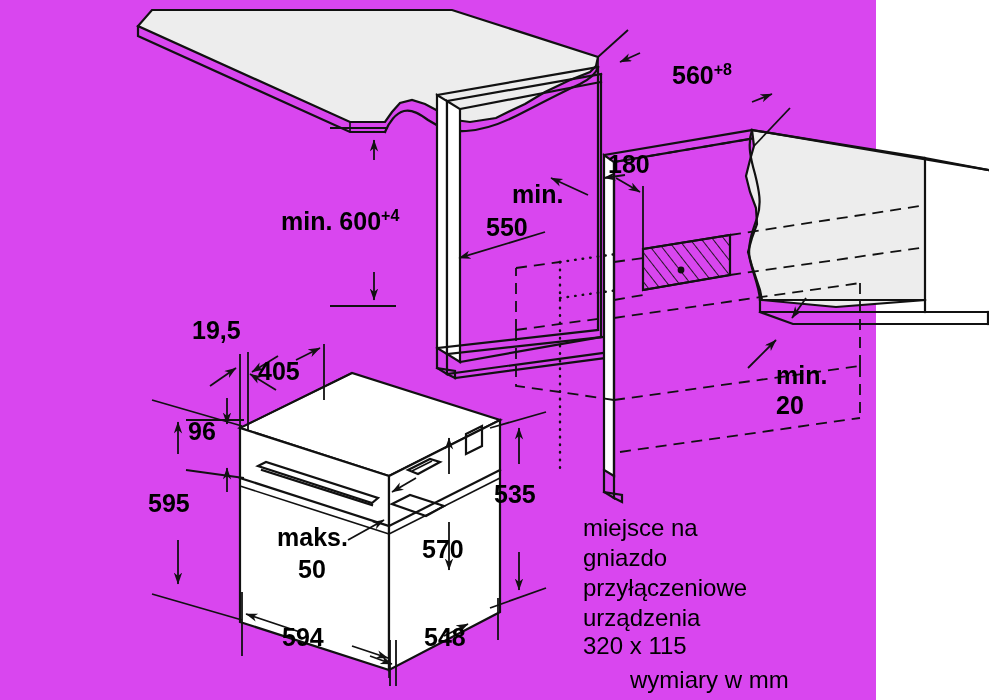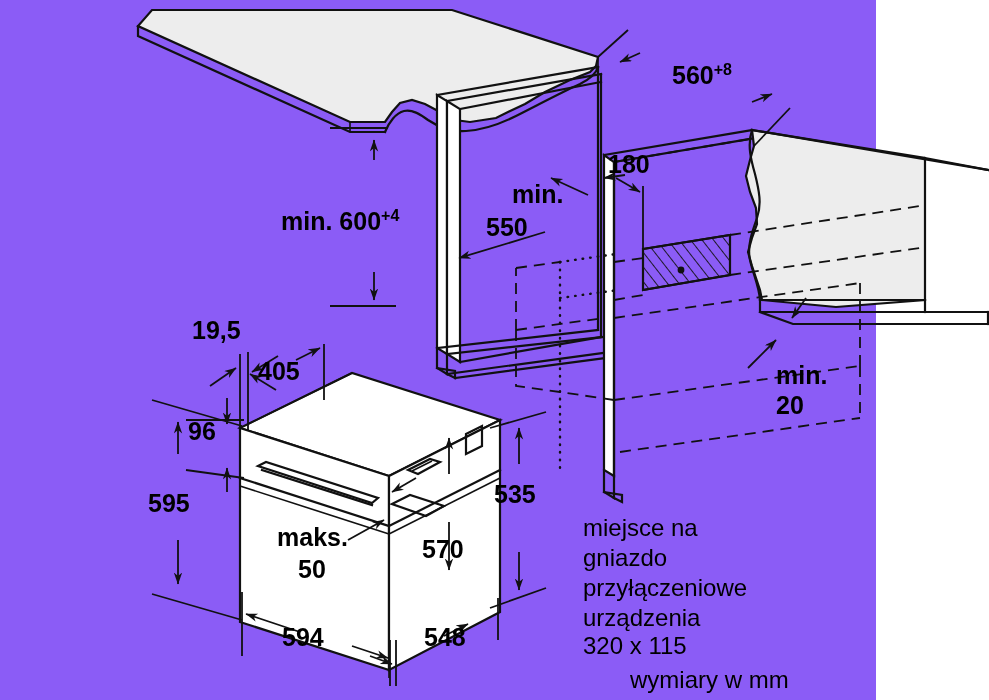--- a/index.html
+++ b/index.html
@@ -1,18 +1,18 @@
 <!DOCTYPE html>
 <html><head>
 <meta charset="utf-8">
 <style>
   html,body{margin:0;padding:0;background:#fff;}
   body{width:989px;height:700px;overflow:hidden;
        font-family:"Liberation Sans","DejaVu Sans",sans-serif;}
-  #stage{position:relative;width:876px;height:700px;background:#8b5cf6;}
+  #stage{position:relative;width:876px;height:700px;background:#d946ef;}
   svg#dwg{position:absolute;left:0;top:0;width:989px;height:700px;display:block;}
   .dim-text{font-family:"Liberation Sans","DejaVu Sans",sans-serif;
             font-size:25px;font-weight:700;fill:#000;}
   .dim-sup{font-size:16px;font-weight:700;}
   .note-text{font-family:"Liberation Sans","DejaVu Sans",sans-serif;
              font-size:24px;font-weight:400;fill:#000;}
   .solid{fill:none;stroke:#111111;stroke-width:2.2;stroke-linejoin:miter;stroke-linecap:square;}
   .thin{fill:none;stroke:#111111;stroke-width:1.6;}
   .xline{fill:none;stroke:#111111;stroke-width:1.8;}
   .dimline{fill:none;stroke:#111111;stroke-width:1.8;}

